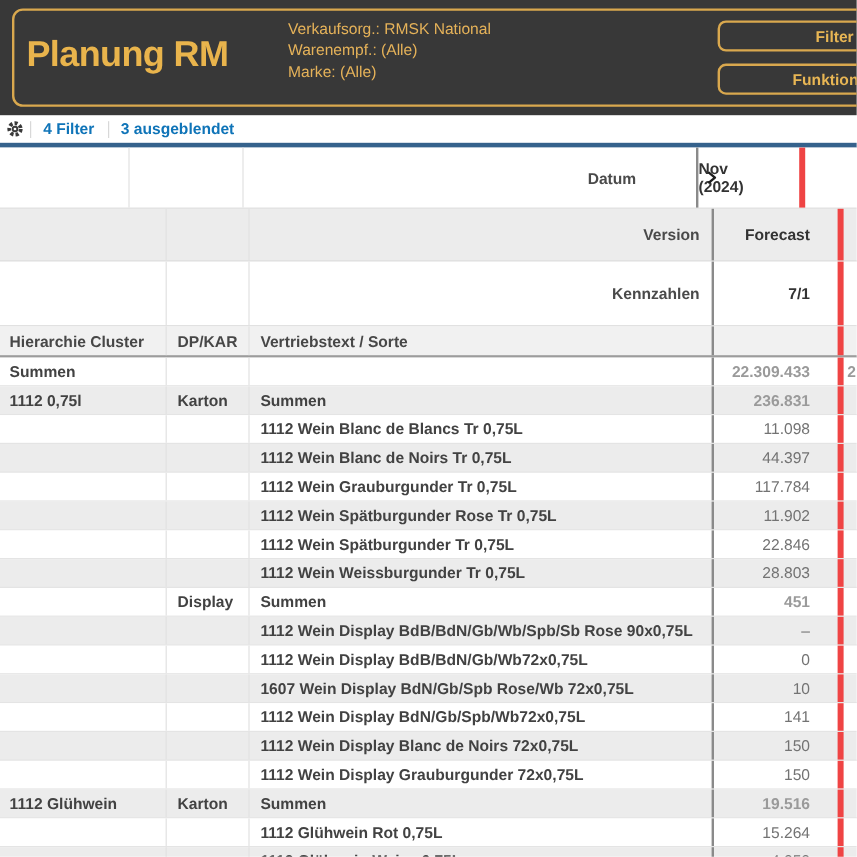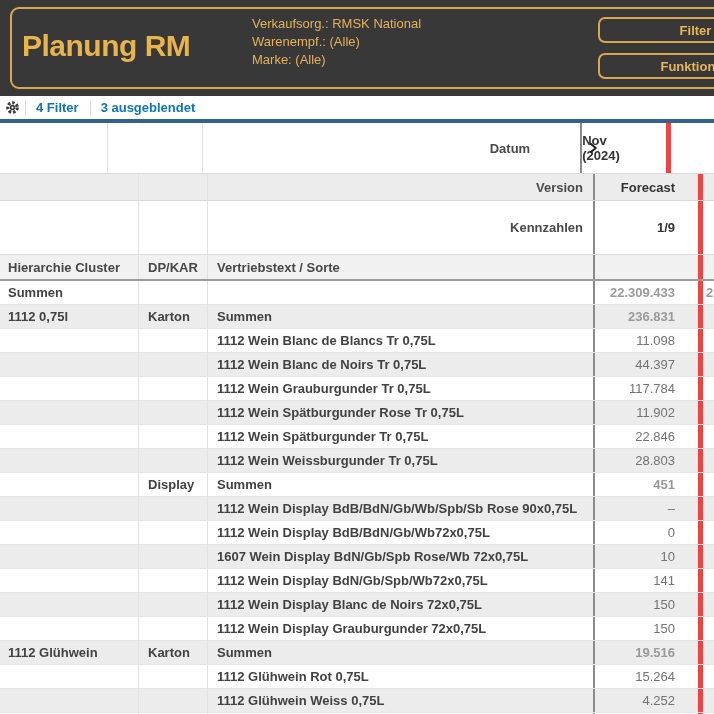--- a/index.html
+++ b/index.html
@@ -5,21 +5,21 @@
   * { box-sizing: border-box; margin: 0; padding: 0; }
   html, body { width: 714px; height: 714px; overflow: hidden; background: #fff;
     font-family: "Liberation Sans", sans-serif; }
 
   
   .app-header { position: relative; height: 96px; background: #383838; overflow: hidden; }
   .header-frame { position: absolute; left: 10px; top: 7px; right: -40px; bottom: 7px;
     border: 2px solid #d9a84e; border-radius: 9px; pointer-events: none; }
   .app-title { position: absolute; left: 22px; top: 29px; font-size: 30px; font-weight: 700;
     color: #e9b44c; letter-spacing: -0.5px; text-align: center; }
-  .header-info { position: absolute; left: 252px; top: 15px; color: #e5b259;
+  .header-info { position: absolute; left: 240px; top: 15px; color: #e5b259;
     font-size: 13px; font-weight: 400; line-height: 18px; }
   .hdr-btn { position: absolute; left: 598px; width: 195px; height: 26px;
     background: transparent; border: 2px solid #d9a84e; border-radius: 7px;
     color: #e8b654; font-family: "Liberation Sans", sans-serif;
     font-size: 13px; font-weight: 700; text-align: center; cursor: pointer; }
   .hdr-btn.filter { top: 17px; }
   .hdr-btn.funktionen { top: 53px; }
 
   
   .filter-bar { height: 27px; background: #fff; border-bottom: 4px solid #35628c;
@@ -40,21 +40,21 @@
     padding-left: 9px; }
   .c3 { width: 385px; display: flex; align-items: center; padding-left: 9px; }
   .c4 { width: 110px; border-left: 2px solid #8a8a8a; border-right: 5px solid #ef4444;
     display: flex; align-items: center; justify-content: flex-end; padding-right: 23px;
     position: relative; }
   .c5 { flex: 1; display: flex; align-items: center; padding-left: 3px; overflow: hidden; }
 
   .meta-row { background: #fff; border-bottom: 1px solid #dadada; }
   .meta-row.shaded { background: #ececec; }
   .meta-row.h1 { height: 51px; gap: 40px; }
-  .meta-row.h2 { height: 27px; }
+  .meta-row.h2 { height: 44px; }
   .meta-row.h3 { height: 54px; }
   .meta-row .c3 { justify-content: flex-end; padding-right: 10px;
     font-size: 13px; font-weight: 700; color: #4a4a4a; }
   .meta-row .c4 { font-size: 13px; font-weight: 700; color: #333; cursor: pointer; }
   .meta-chevron { position: absolute; left: 7px; top: 50%; transform: translateY(-50%);
     display: flex; }
 
   .colhdr-row { height: 26px; background: #f1f1f1; border-bottom: 2px solid #9c9c9c; }
   .colhdr-row > div { font-size: 13px; font-weight: 700; color: #474747; }
 
@@ -122,21 +122,21 @@
     </div>
     <div class="c5"></div>
   </div>
 
   <div class="grid-row meta-row h3">
     <div class="c1"></div>
     <div class="c2"></div>
     <div class="c3">Kennzahlen</div>
     <div class="c4">
 
-      <span>1/9</span>
+      <span>7/1</span>
     </div>
     <div class="c5"></div>
   </div>
 </div>
 
   <div class="grid-row colhdr-row">
     <div class="c1">Hierarchie Cluster</div>
     <div class="c2">DP/KAR</div>
     <div class="c3" style="justify-content:flex-start;">Vertriebstext / Sorte</div>
     <div class="c4"></div>

